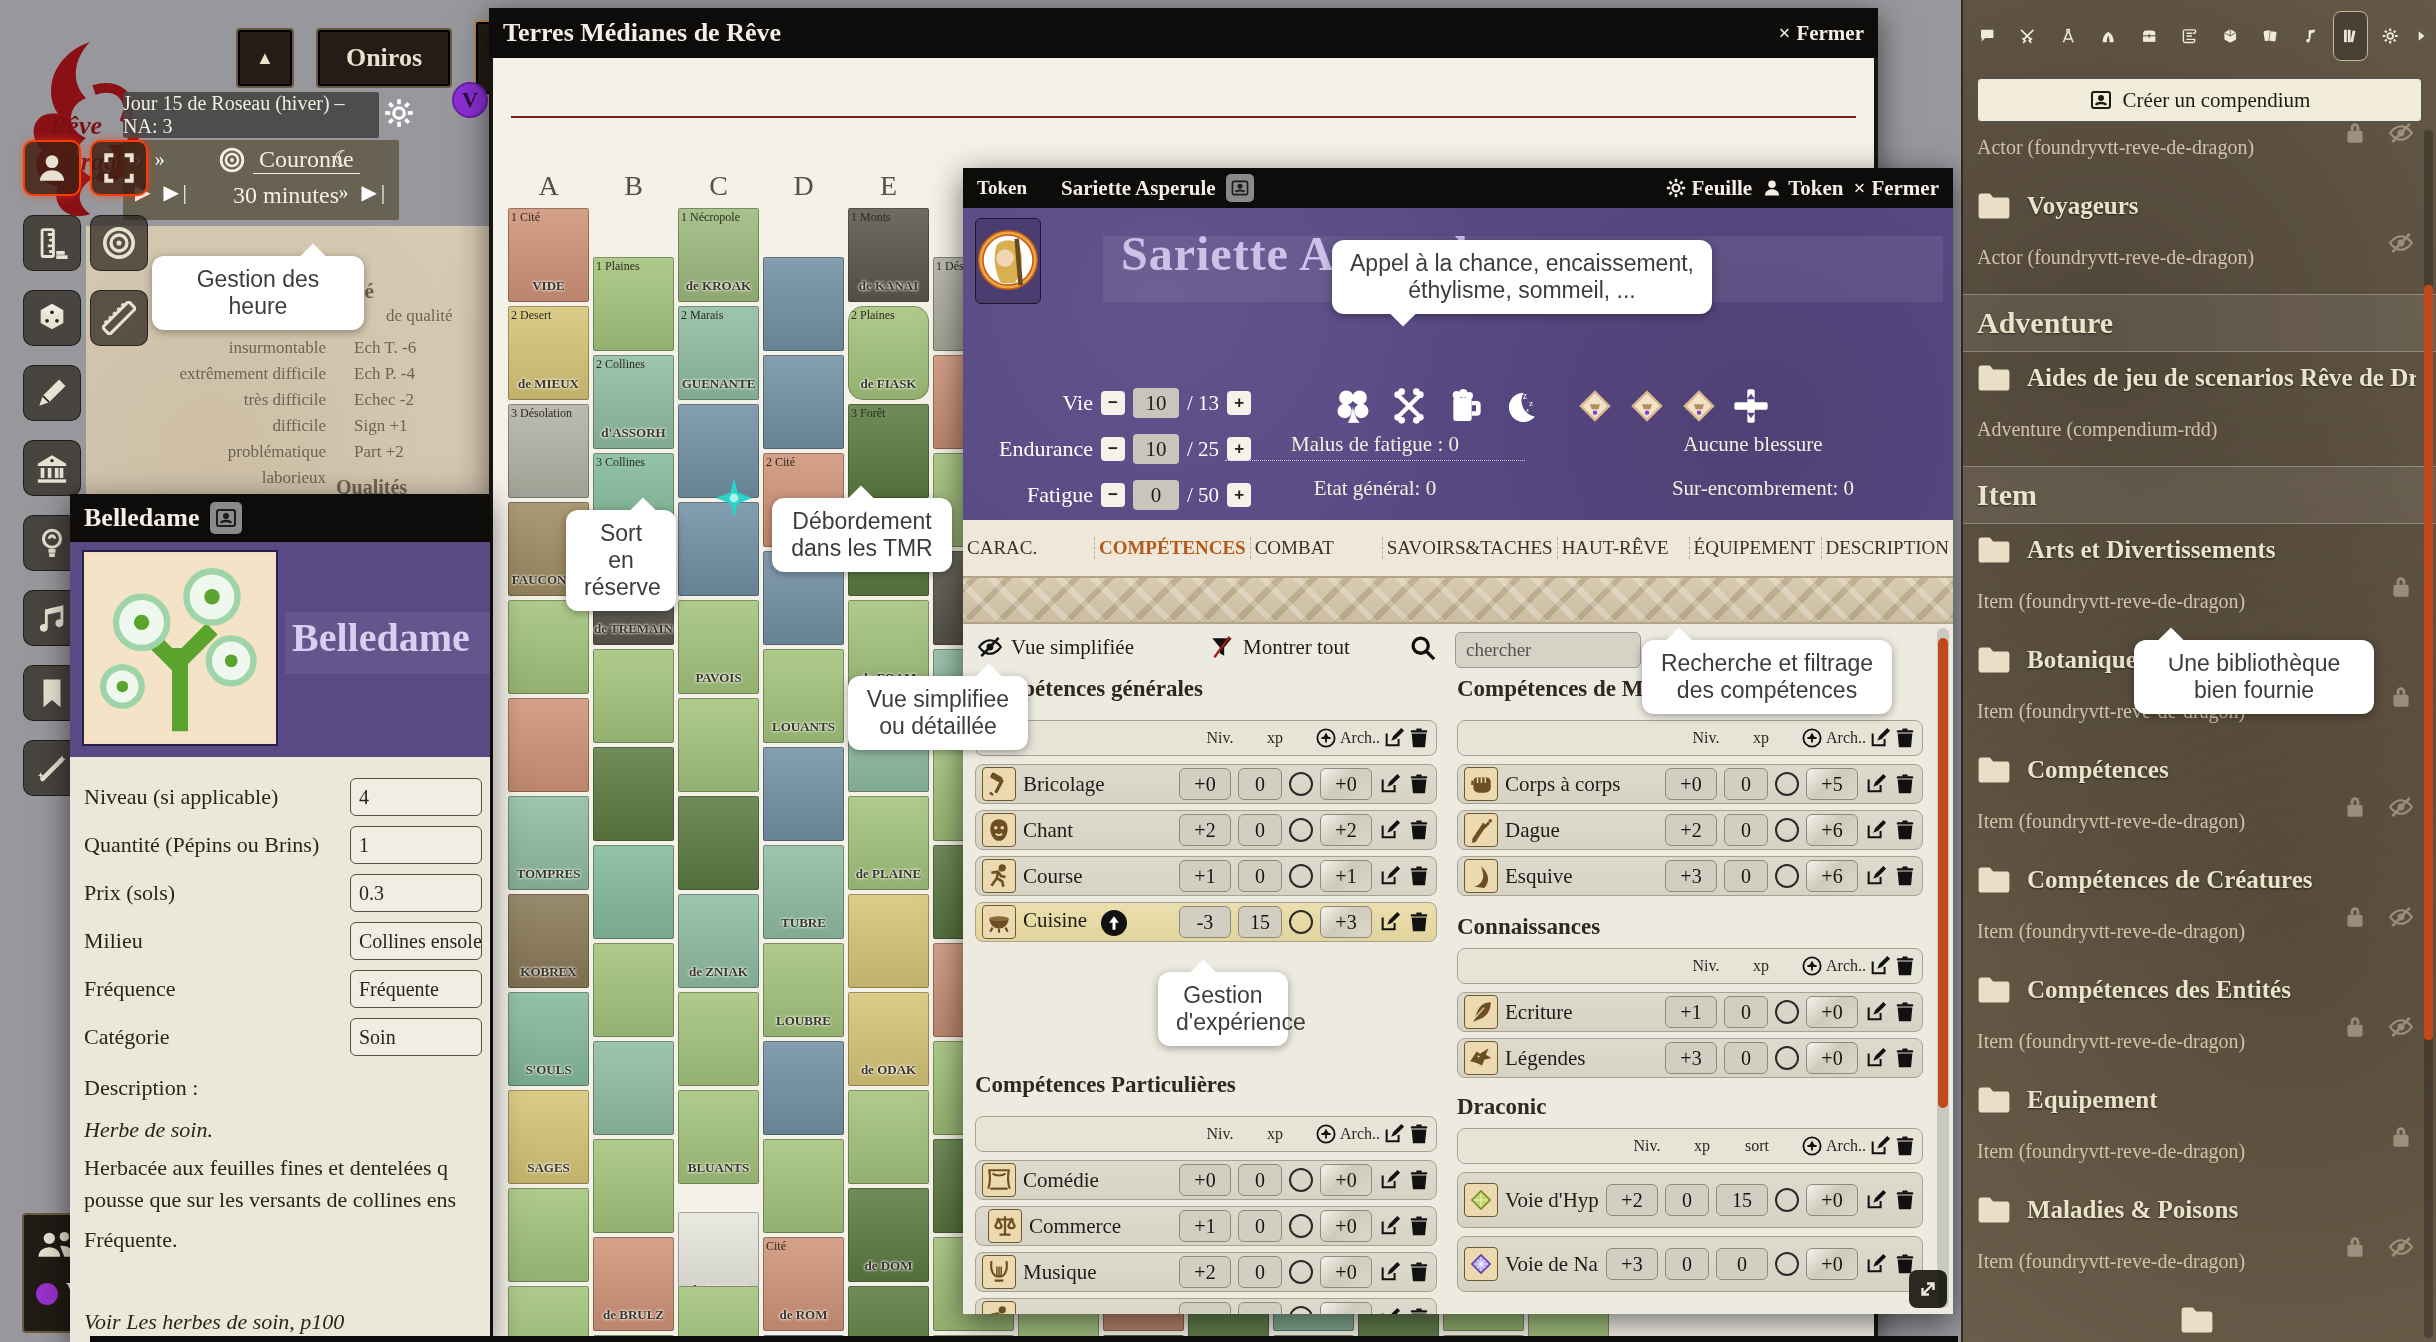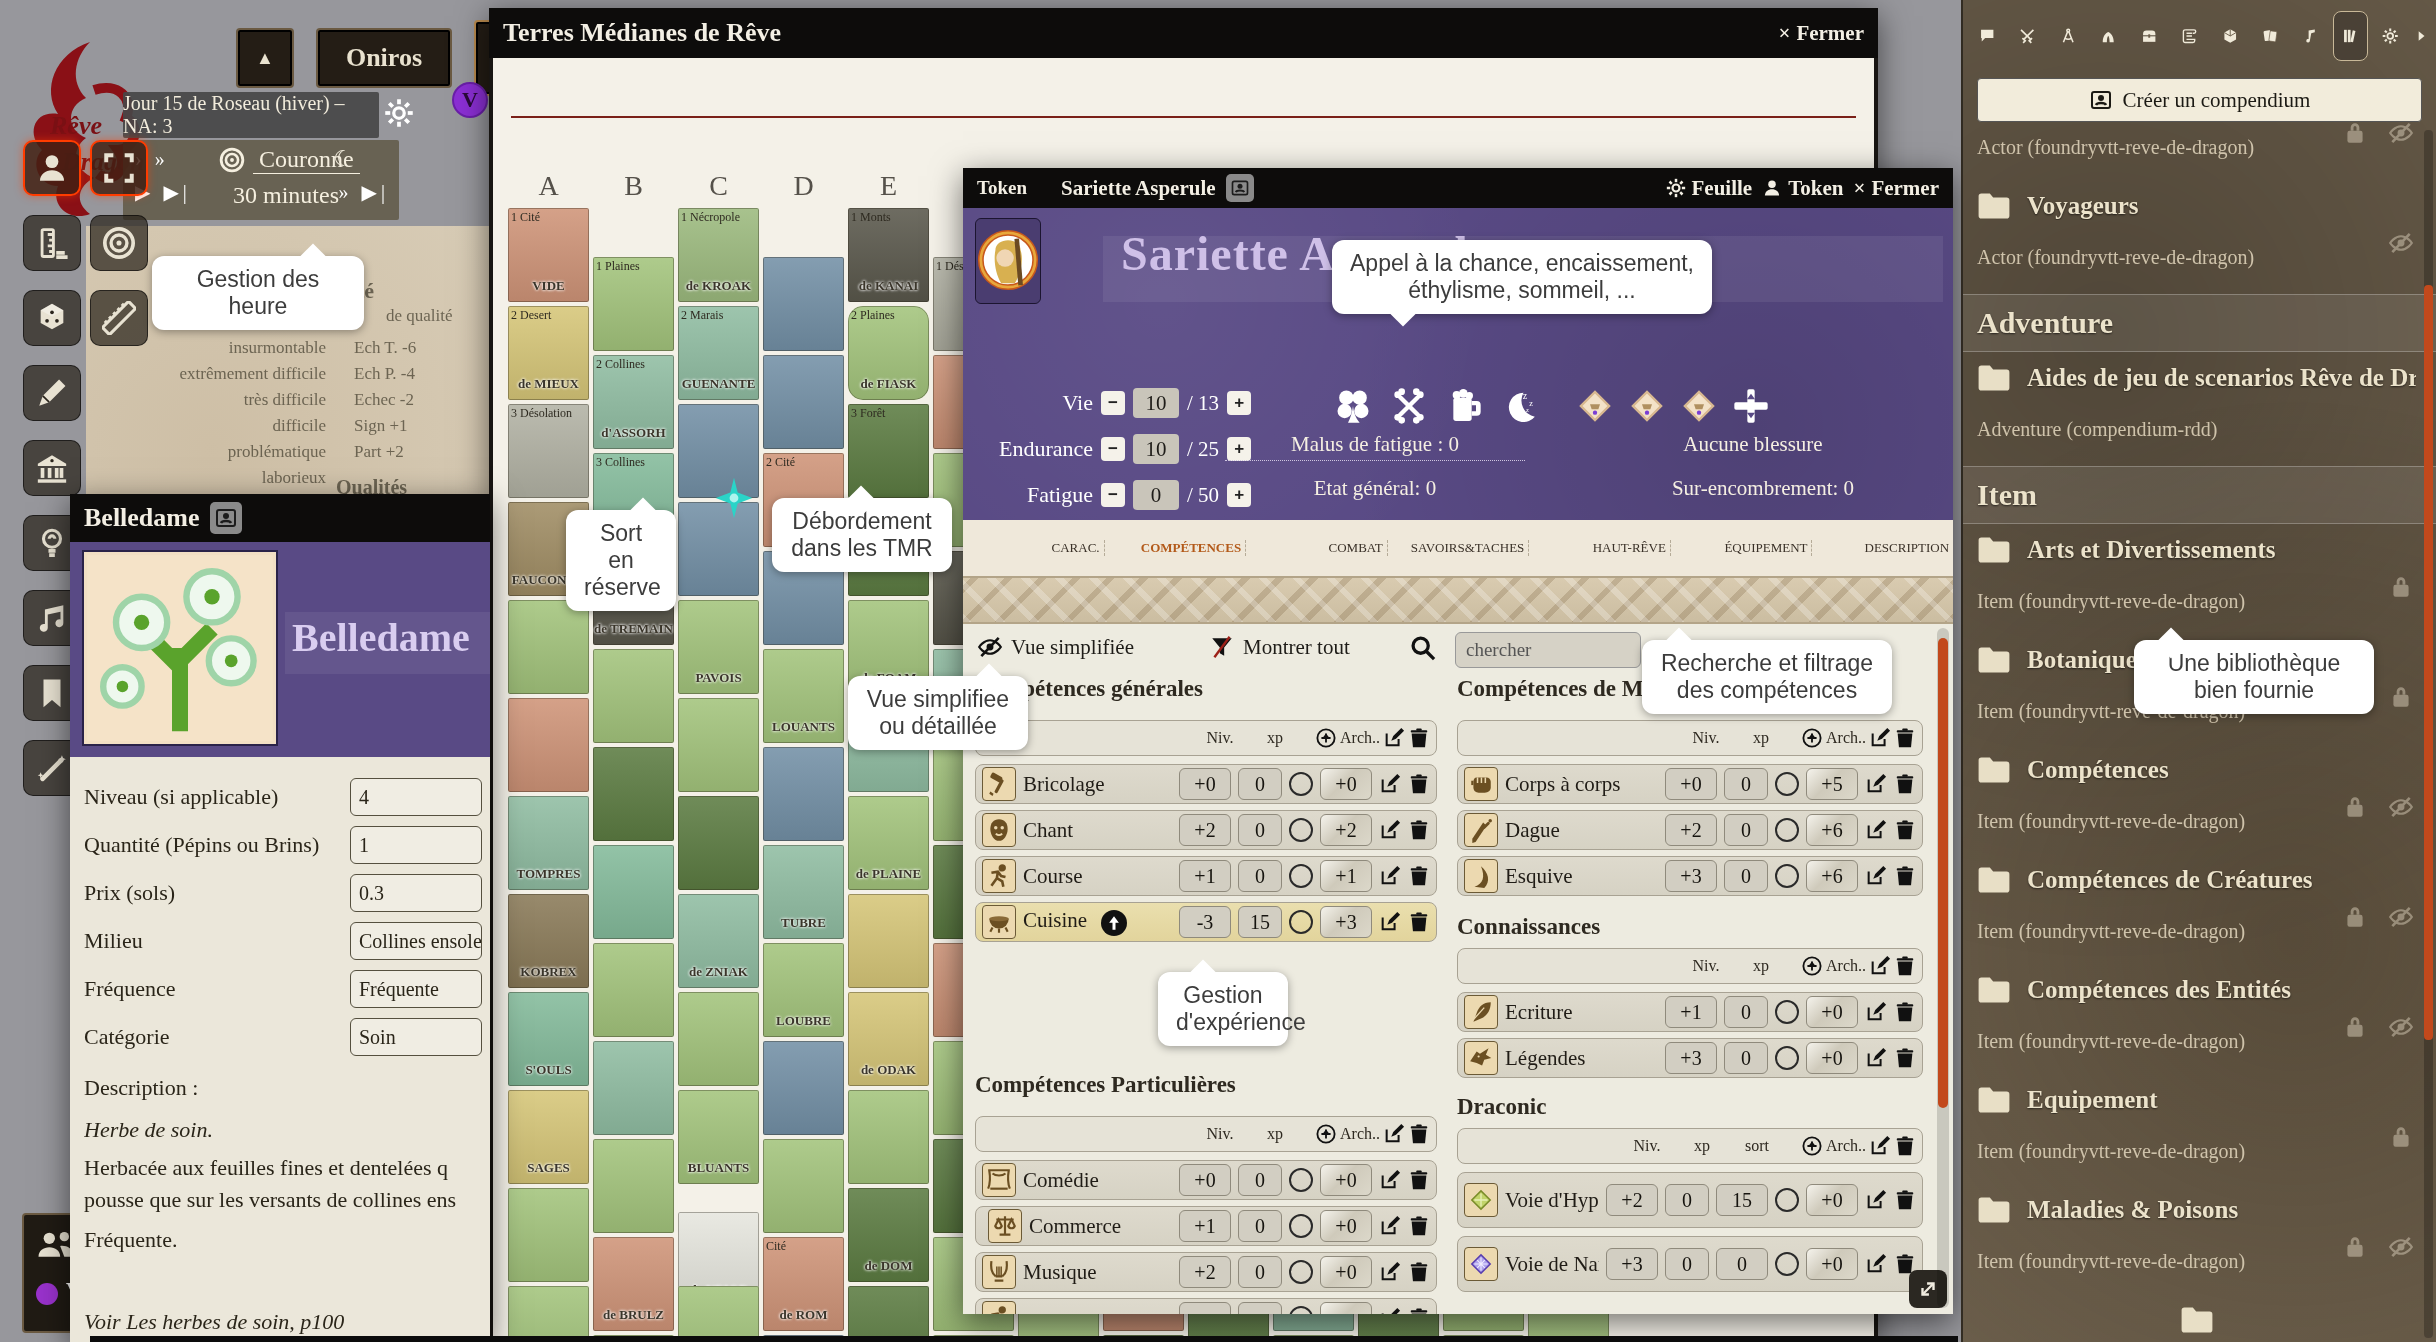--- a/index.html
+++ b/index.html
@@ -87,21 +87,21 @@
   .pm{width:24px;height:24px;background:#f5f2ea;border-radius:4px;color:#222;display:flex;align-items:center;justify-content:center;
     font-family:"Liberation Sans",sans-serif;font-size:17px;font-weight:bold;}
   .statval{width:46px;height:30px;background:#c9c5ba;border-radius:4px;color:#1e1c18;display:flex;align-items:center;justify-content:center;font-size:21px;}
   .statmax{font-size:21px;}
   .hicon{position:absolute;width:40px;height:40px;color:#fff;}
   .hdiamond{position:absolute;width:40px;height:40px;}
   .stxt{position:absolute;color:#f5efe2;font-size:21px;white-space:nowrap;}
   .dotline{border-bottom:1px dotted #cfc6e0;padding-bottom:3px;}
 
   #tabbar{position:absolute;left:0;top:352px;width:100%;height:56px;background:#efe8da;display:flex;align-items:center;}
-  .tab{flex:1;text-align:right;font-size:13px;color:#3a3128;border-left:1px dashed #b5ab98;white-space:nowrap;padding:0 4px;}
+  .tab{flex:1;text-align:left;font-size:19px;color:#3a3128;border-left:1px dashed #b5ab98;white-space:nowrap;padding:0 4px;}
   .tab:first-child{border-left:none;}
   .tab.active{color:#b35a1a;font-weight:bold;}
   #deco{position:absolute;left:0;top:408px;width:100%;height:48px;border-top:2px solid #b3a488;border-bottom:2px solid #b3a488;
     background:
      repeating-linear-gradient(45deg,rgba(255,255,255,.25) 0 6px,transparent 6px 24px),
      repeating-linear-gradient(-45deg,rgba(120,95,60,.25) 0 6px,transparent 6px 24px),
      linear-gradient(#d9cbb0,#cbbda1);}
   #sheet-content{position:absolute;left:0;top:456px;width:100%;height:690px;background:#edebe0;overflow:hidden;}
   .filterbar-item{position:absolute;display:flex;align-items:center;gap:8px;font-size:21px;color:#1e1c18;}
   .fic{width:26px;height:26px;color:#111;}

